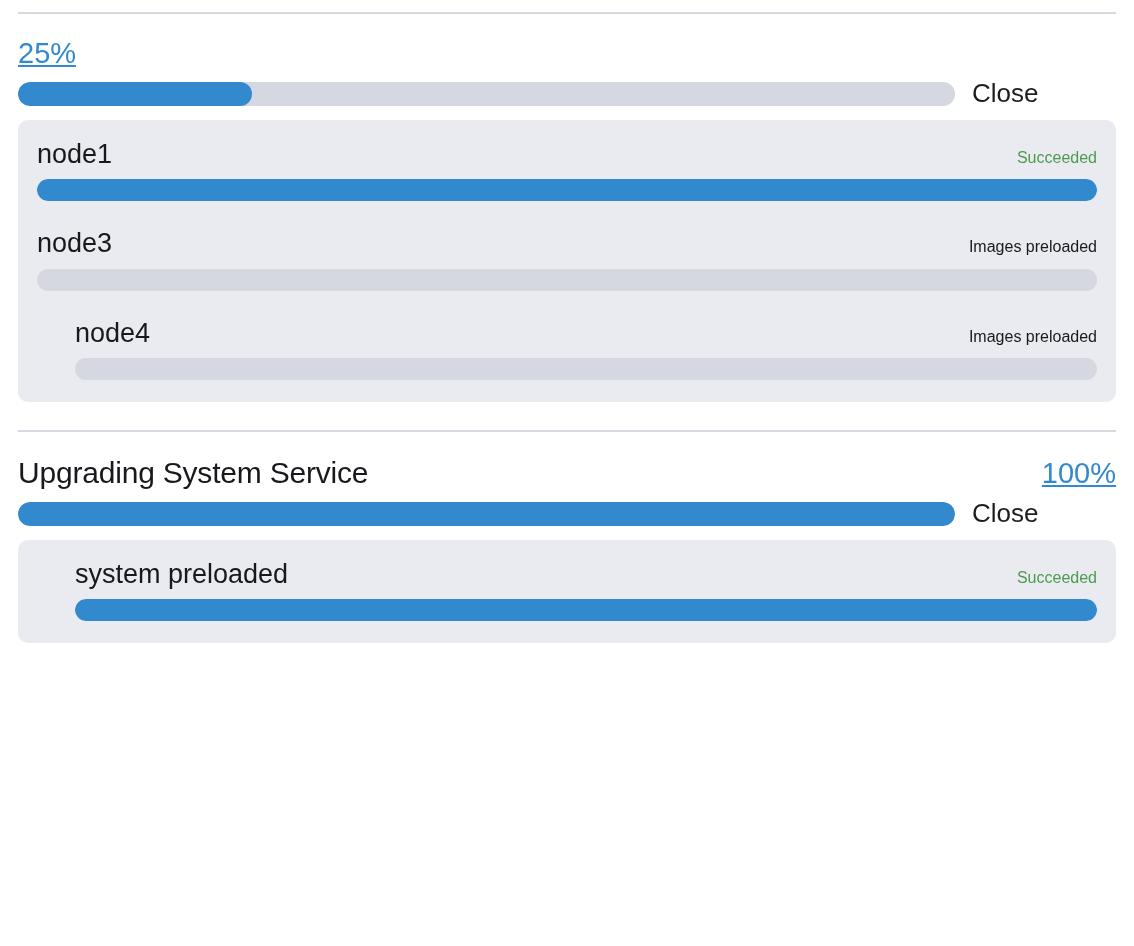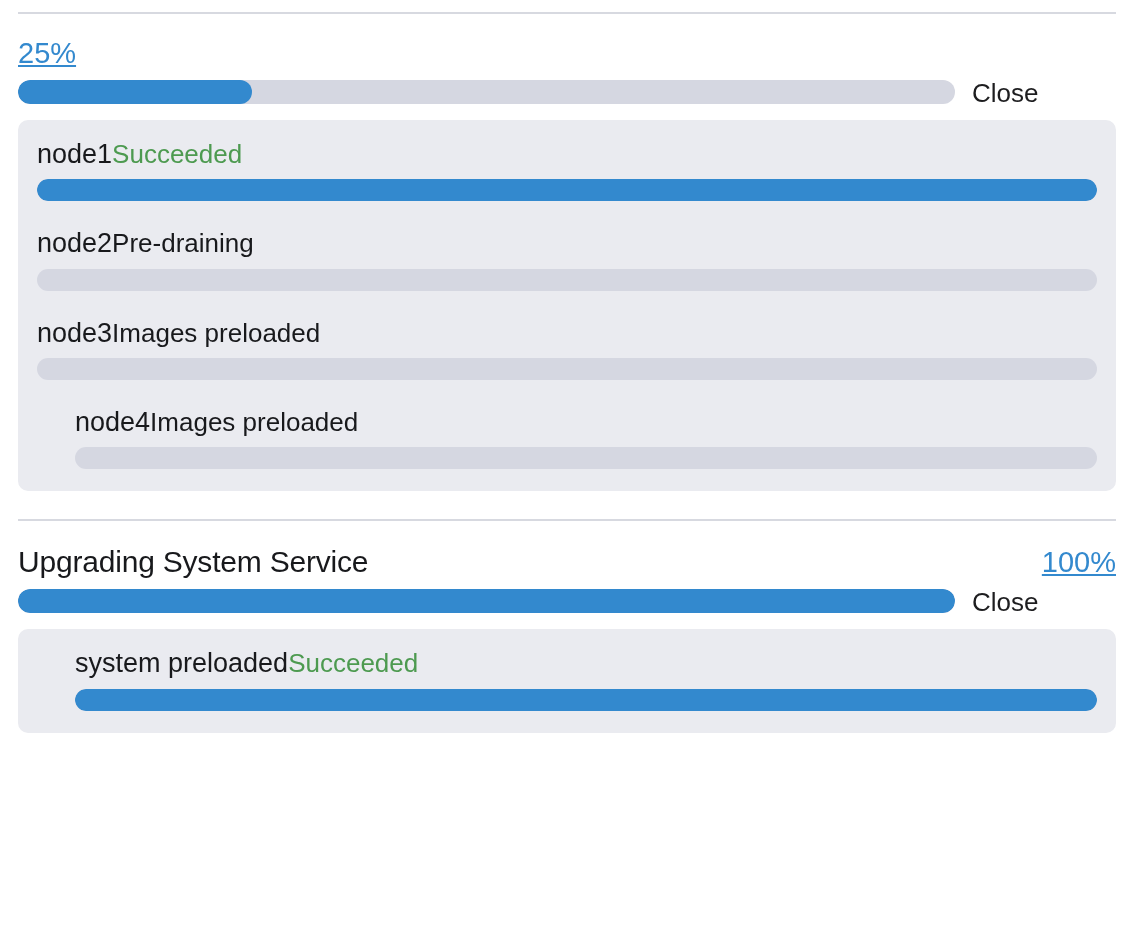--- a/index.html
+++ b/index.html
@@ -54,21 +54,21 @@
     font-size: 29px;
     font-weight: 400;
     color: #3389ce;
     line-height: 1.1;
     text-decoration: underline;
   }
 
   
   .outer-row {
     display: flex;
-    align-items: flex-start;
+    align-items: flex-end;
     gap: 17px;
   }
   .outer-track {
     position: relative;
     width: 937px;
     height: 24px;
     border-radius: 12px;
     background: #d5d7e1;
     overflow: hidden;
     flex: 0 0 auto;
@@ -98,31 +98,31 @@
     box-sizing: border-box;
   }
   .item {
     margin-bottom: 28px;
   }
   .item:last-child { margin-bottom: 0; margin-left: 38px; }
 
   .item-head {
     display: flex;
     align-items: baseline;
-    justify-content: flex-start;
+    justify-content: space-between;
     margin-bottom: 11px;
   }
   .item-name {
     font-size: 27px;
     font-weight: 400;
     color: #18191c;
     line-height: 1.05;
   }
   .item-status {
-    font-size: 26px;
+    font-size: 16px;
     font-weight: 400;
     line-height: 1.05;
     white-space: nowrap;
   }
   .status-succeeded { color: #4d9a50; }
   .status-pending  { color: #18191c; }
 
   .item-track {
     position: relative;
     width: 100%;
@@ -167,29 +167,20 @@
       <div class="item">
         <div class="item-head">
           <div class="item-name">node1</div>
           <div class="item-status status-succeeded">Succeeded</div>
         </div>
         <div class="item-track">
           <div class="item-fill" style="width: 100%;"></div>
         </div>
       </div>
 
-      <div class="item">
-        <div class="item-head">
-          <div class="item-name">node2</div>
-          <div class="item-status status-pending">Pre-draining</div>
-        </div>
-        <div class="item-track">
-          <div class="item-fill" style="width: 0%;"></div>
-        </div>
-      </div>
 
       <div class="item">
         <div class="item-head">
           <div class="item-name">node3</div>
           <div class="item-status status-pending">Images preloaded</div>
         </div>
         <div class="item-track">
           <div class="item-fill" style="width: 0%;"></div>
         </div>
       </div>

